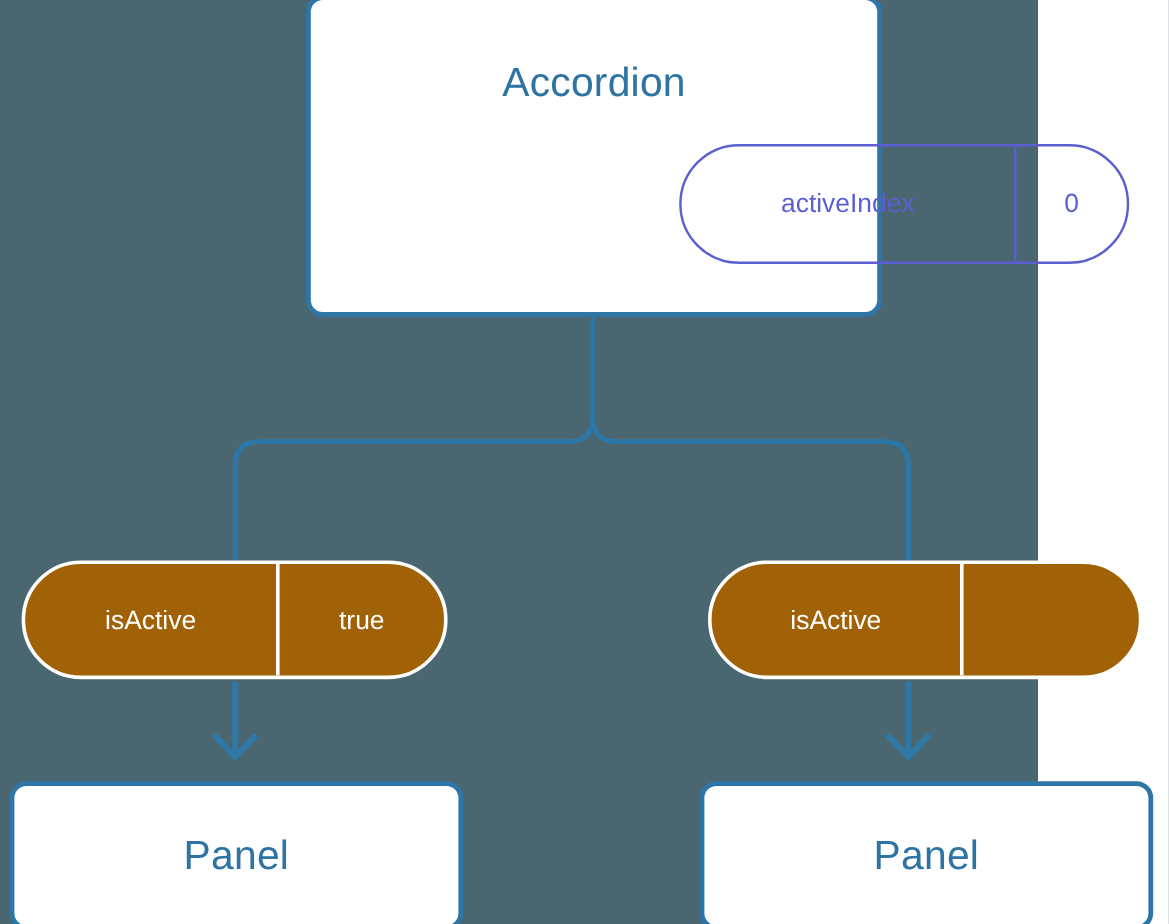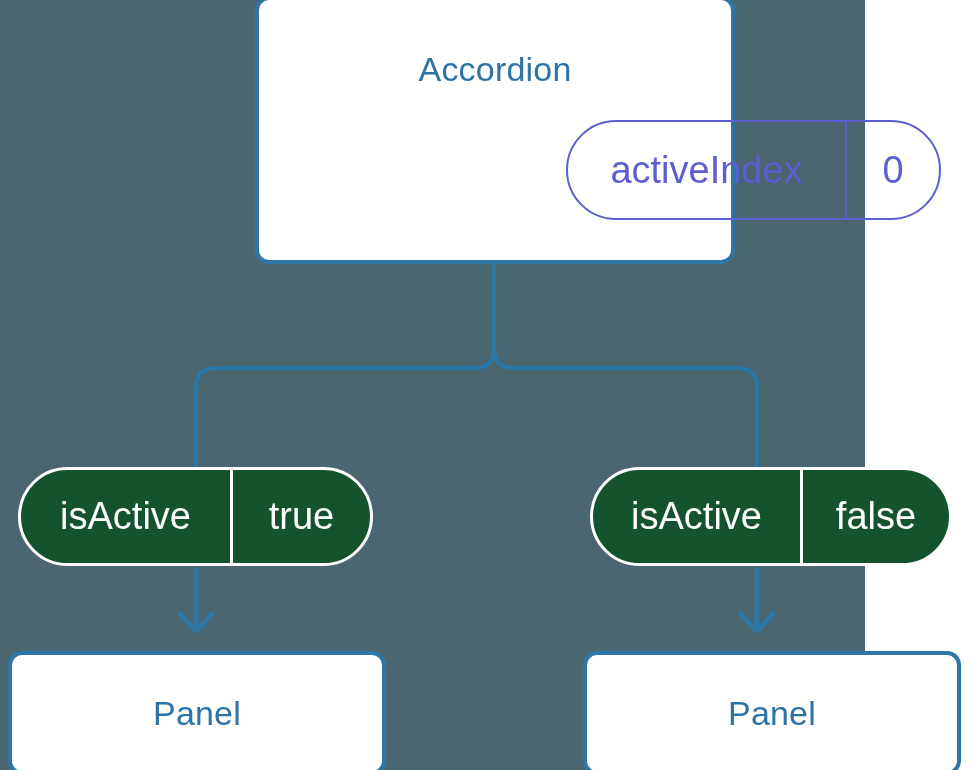--- a/index.html
+++ b/index.html
@@ -76,21 +76,21 @@
     align-items: stretch;
     border-radius: 999px;
     box-sizing: border-box;
     overflow: hidden;
   }
   .pill-key, .pill-val {
     display: flex;
     align-items: center;
     justify-content: center;
     box-sizing: border-box;
-    font-size: 38px;
+    font-size: 22px;
     font-weight: 400;
     white-space: nowrap;
   }
 
   
   .pill.outlined {
     left: 307px;
     top: 120px;
     width: 375px;
     height: 100px;
@@ -104,21 +104,21 @@
   }
   .pill.outlined .pill-val {
     flex: 1;
     color: #5b5fd0;
   }
 
   
   .pill.filled {
     top: 467px;
     height: 99px;
-    background: #14532d;
+    background: #a16207;
     border: 3px solid #ffffff;
   }
   .pill.filled .pill-key {
     color: #ffffff;
     border-right: 3px solid #ffffff;
   }
   .pill.filled .pill-val {
     flex: 1;
     color: #ffffff;
   }
@@ -168,21 +168,20 @@
     </div>
   </div>
 
   <div class="pill filled" id="pill-left">
     <div class="pill-key">isActive</div>
     <div class="pill-val">true</div>
   </div>
 
   <div class="pill filled" id="pill-right">
     <div class="pill-key">isActive</div>
-    <div class="pill-val">false</div>
   </div>
 
   <div class="card panel-card" id="panel-card-left">
     <div class="card-title">Panel</div>
   </div>
 
   <div class="card panel-card" id="panel-card-right">
     <div class="card-title">Panel</div>
   </div>
 

